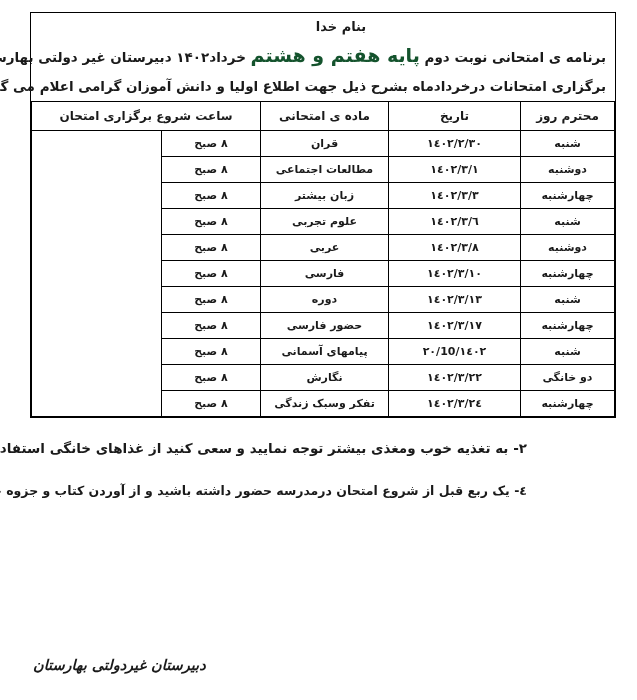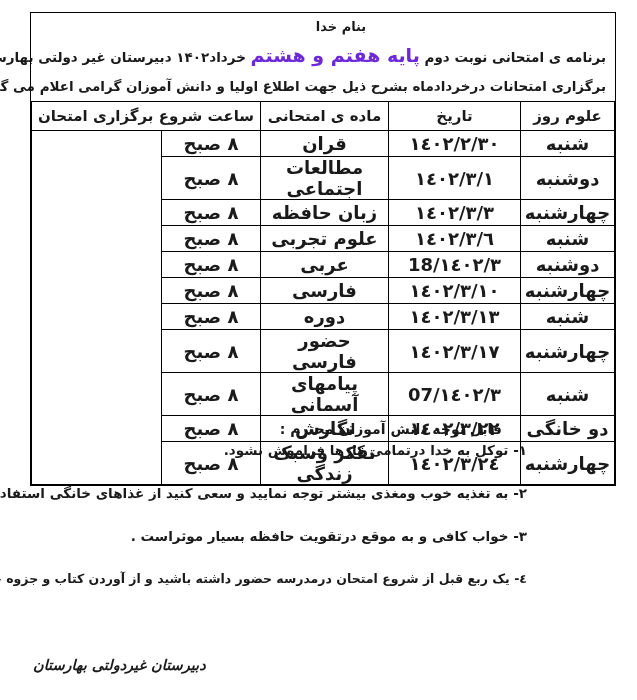--- a/index.html
+++ b/index.html
@@ -22,22 +22,22 @@
   }
   .red-big{font-size:19px;font-weight:bold;letter-spacing:0.5px;}
   .title-line2{text-align:right;font-size:13.5px;line-height:26px;white-space:nowrap;}
   table.exam{
     border-collapse:collapse;width:100%;table-layout:fixed;direction:rtl;
   }
   table.exam td,table.exam th{
     border:1px solid #000;text-align:center;vertical-align:middle;
     font-weight:bold;padding:0 2px;overflow:hidden;
   }
-  table.exam th{height:28px;font-size:15px;}
-  table.exam td{height:25px;font-size:18px;}
+  table.exam th{height:28px;font-size:12px;}
+  table.exam td{height:25px;font-size:11px;}
   td.subject{font-size:13px;}
   td.time{font-size:12px;}
   td.spacer-cell{background:#fff;}
   .notes{
     position:absolute;top:418px;right:0;left:0;direction:rtl;
     font-weight:bold;
   }
   .notes-heading{
     margin:0 135px 0 0;font-size:14px;line-height:22px;text-align:right;
   }
@@ -52,67 +52,67 @@
     font-size:14.5px;font-weight:bold;white-space:nowrap;font-style:italic;
   }
 </style>
 </head>
 <body>
 
 <div class="doc-frame">
 
   <div class="head-block">
     <div class="bism">بنام خدا</div>
-    <div class="title-line1"><span>برنامه ی امتحانی نوبت دوم </span><span class="red-big" style="color: #6d28d9;">پایه هفتم و هشتم</span><span>  خرداد۱۴۰۲ دبیرستان غیر دولتی بهارستان (دوره اول )</span></div>
+    <div class="title-line1"><span>برنامه ی امتحانی نوبت دوم </span><span class="red-big" style="color: #14532d;">پایه هفتم و هشتم</span><span>  خرداد۱۴۰۲ دبیرستان غیر دولتی بهارستان (دوره اول )</span></div>
     <div class="title-line2">برگزاری امتحانات درخردادماه بشرح ذیل جهت اطلاع اولیا و دانش آموزان گرامی اعلام می گردد.</div>
   </div>
 
   <table class="exam">
     <colgroup>
       <col style="width:94px">
       <col style="width:132px">
       <col style="width:128px">
       <col style="width:99px">
       <col style="width:130px">
     </colgroup>
     <tbody>
         <tr>
-      <th>علوم روز</th>
+      <th>محترم روز</th>
       <th>تاریخ</th>
       <th>ماده ی امتحانی</th>
       <th colspan="2">ساعت شروع برگزاری امتحان</th>
     </tr>
     <tr>
       <td class="day">شنبه</td>
       <td class="date">١٤٠٢/٢/٣٠</td>
       <td class="subject">قران</td>
       <td class="time">٨ صبح</td>
       <td class="spacer-cell" rowspan="11"></td>
     </tr>
     <tr>
       <td class="day">دوشنبه</td>
       <td class="date">١٤٠٢/٣/١</td>
       <td class="subject">مطالعات اجتماعی</td>
       <td class="time">٨ صبح</td>
     </tr>
     <tr>
       <td class="day">چهارشنبه</td>
       <td class="date">١٤٠٢/٣/٣</td>
-      <td class="subject">زبان حافظه</td>
+      <td class="subject">زبان بیشتر</td>
       <td class="time">٨ صبح</td>
     </tr>
     <tr>
       <td class="day">شنبه</td>
       <td class="date">١٤٠٢/٣/٦</td>
       <td class="subject">علوم تجربی</td>
       <td class="time">٨ صبح</td>
     </tr>
     <tr>
       <td class="day">دوشنبه</td>
-      <td class="date">١٤٠٢/٣/18</td>
+      <td class="date">١٤٠٢/٣/٨</td>
       <td class="subject">عربی</td>
       <td class="time">٨ صبح</td>
     </tr>
     <tr>
       <td class="day">چهارشنبه</td>
       <td class="date">١٤٠٢/٣/١٠</td>
       <td class="subject">فارسی</td>
       <td class="time">٨ صبح</td>
     </tr>
     <tr>
@@ -122,41 +122,38 @@
       <td class="time">٨ صبح</td>
     </tr>
     <tr>
       <td class="day">چهارشنبه</td>
       <td class="date">١٤٠٢/٣/١٧</td>
       <td class="subject">حضور فارسی</td>
       <td class="time">٨ صبح</td>
     </tr>
     <tr>
       <td class="day">شنبه</td>
-      <td class="date">١٤٠٢/٣/07</td>
+      <td class="date">١٤٠٢/10/٢٠</td>
       <td class="subject">پیامهای آسمانی</td>
       <td class="time">٨ صبح</td>
     </tr>
     <tr>
       <td class="day">دو خانگی</td>
       <td class="date">١٤٠٢/٣/٢٢</td>
       <td class="subject">نگارش</td>
       <td class="time">٨ صبح</td>
     </tr>
     <tr>
       <td class="day">چهارشنبه</td>
       <td class="date">١٤٠٢/٣/٢٤</td>
       <td class="subject">تفکر وسبک زندگی</td>
       <td class="time">٨ صبح</td>
     </tr>
   </tbody>
     </table>
 </div>
 
 <div class="notes">
-  <div class="notes-heading">قابل توجه دانش آموزان محترم :</div>
-  <div class="note-item">۱- توکل به خدا درتمامی کارها فراموش نشود.</div>
   <div class="note-item">۲- به تغذیه خوب ومغذی بیشتر توجه نمایید و سعی کنید از غذاهای خانگی استفاده کنید.</div>
-  <div class="note-item">۳- خواب کافی و به موقع درتقویت حافظه بسیار موثراست .</div>
   <div class="note-item small">٤- یک ربع قبل از شروع امتحان درمدرسه حضور داشته باشید و از آوردن کتاب و جزوه خوداری فرمایید.</div>
 </div>
 
 <div class="footer-name">دبیرستان غیردولتی بهارستان</div>
 
 </body></html>

